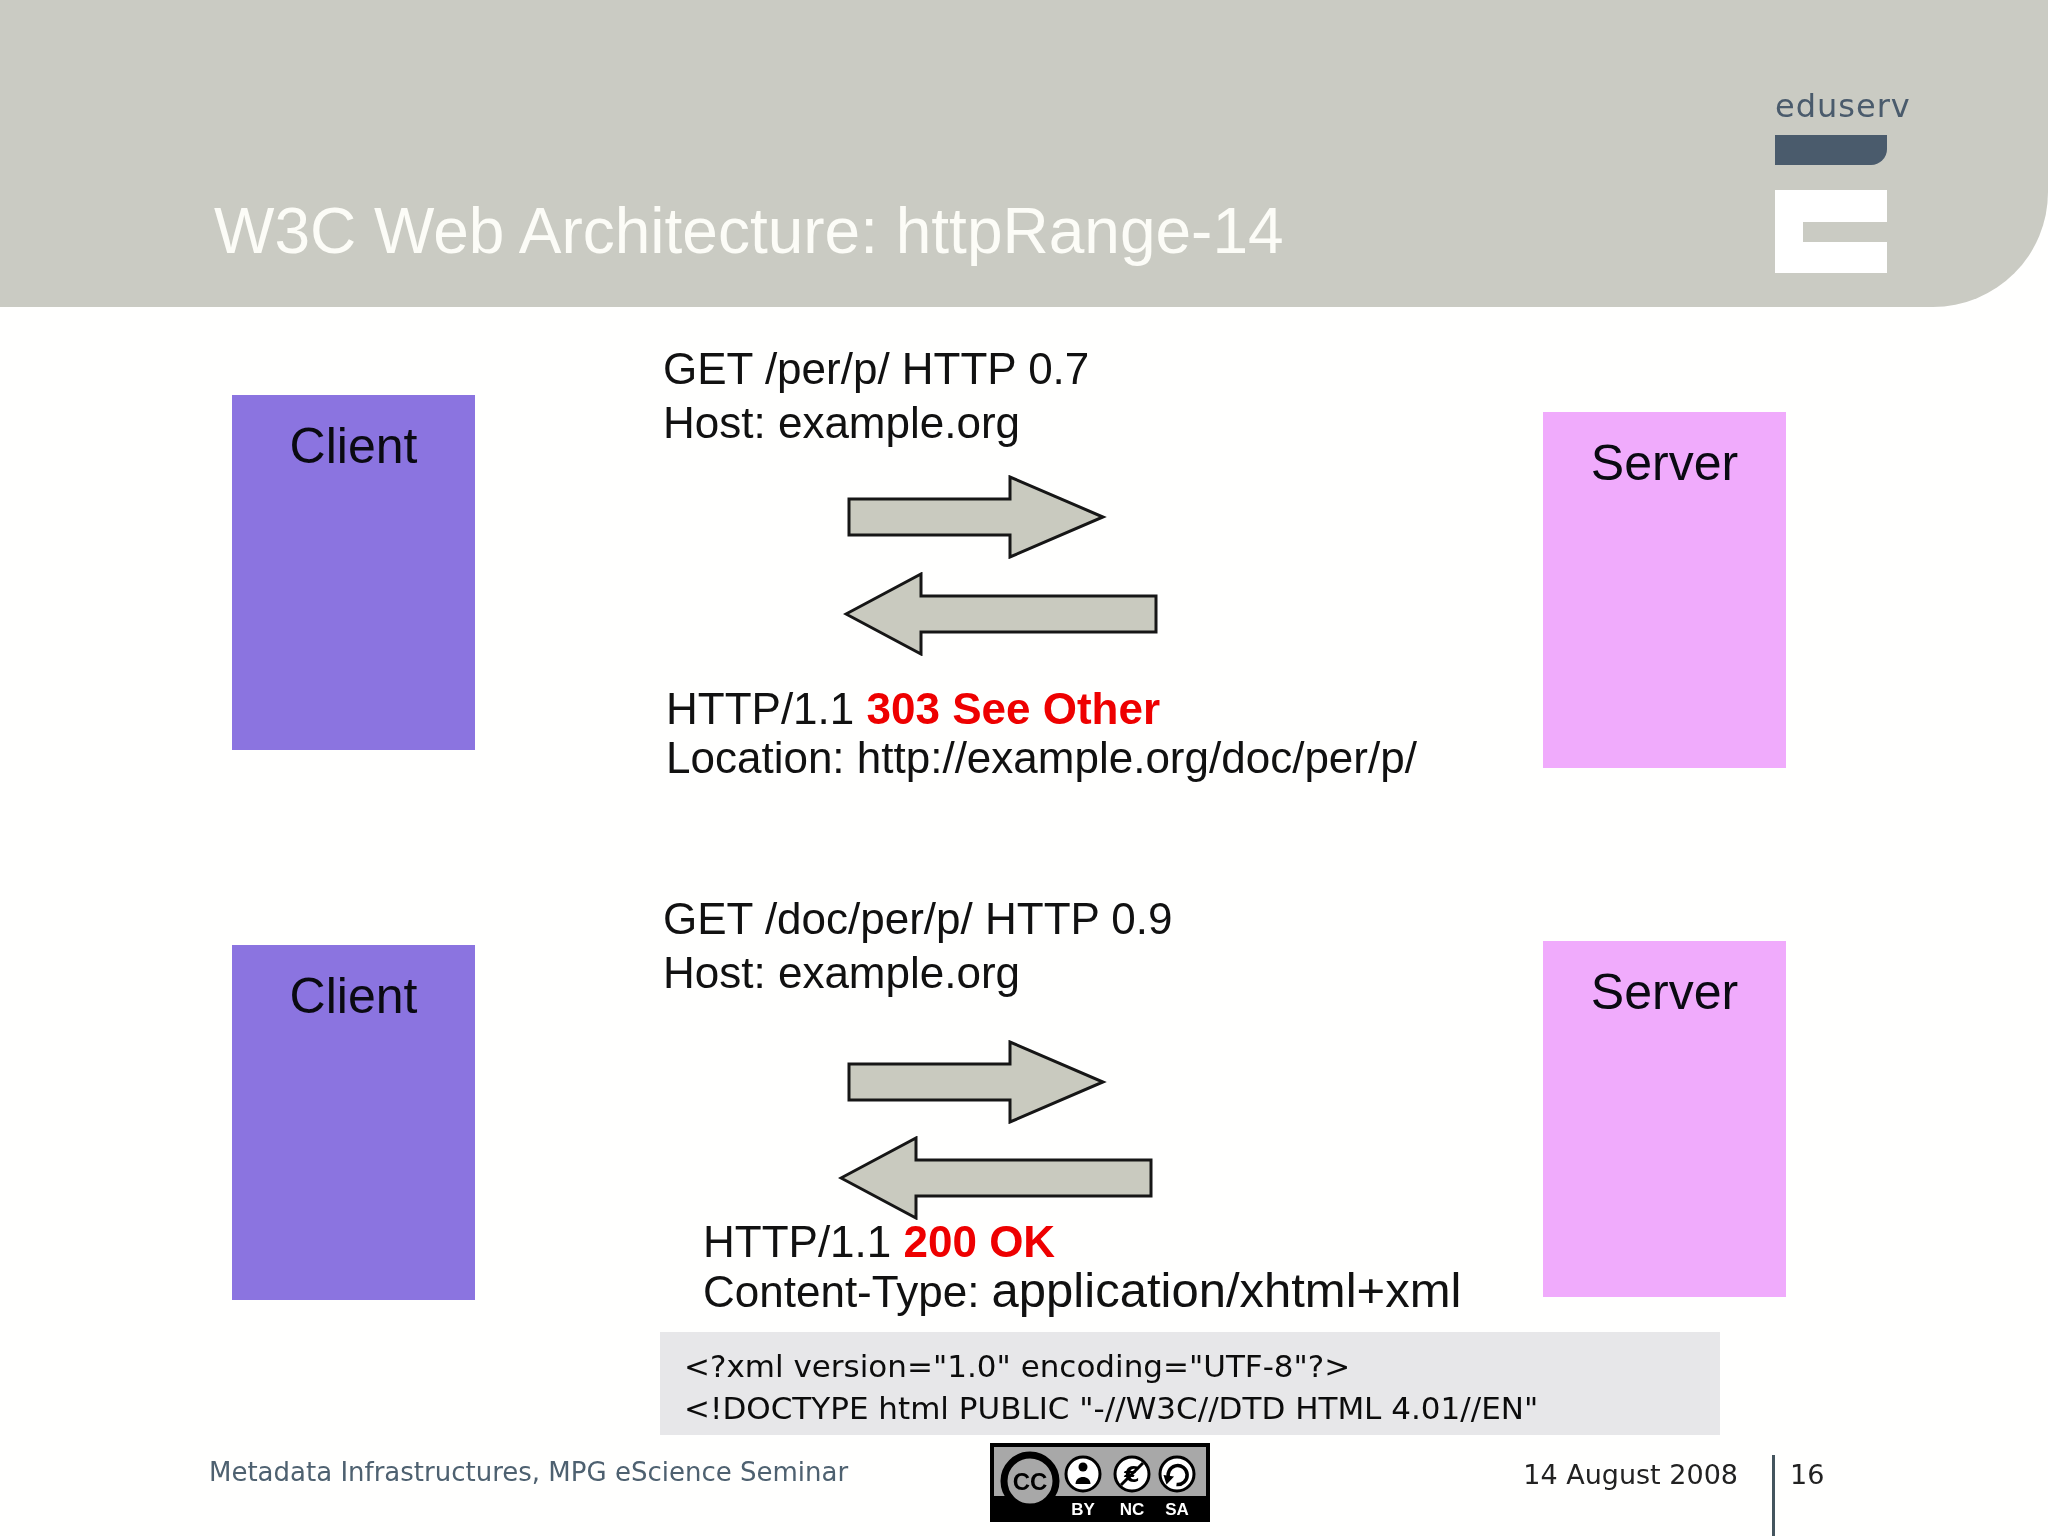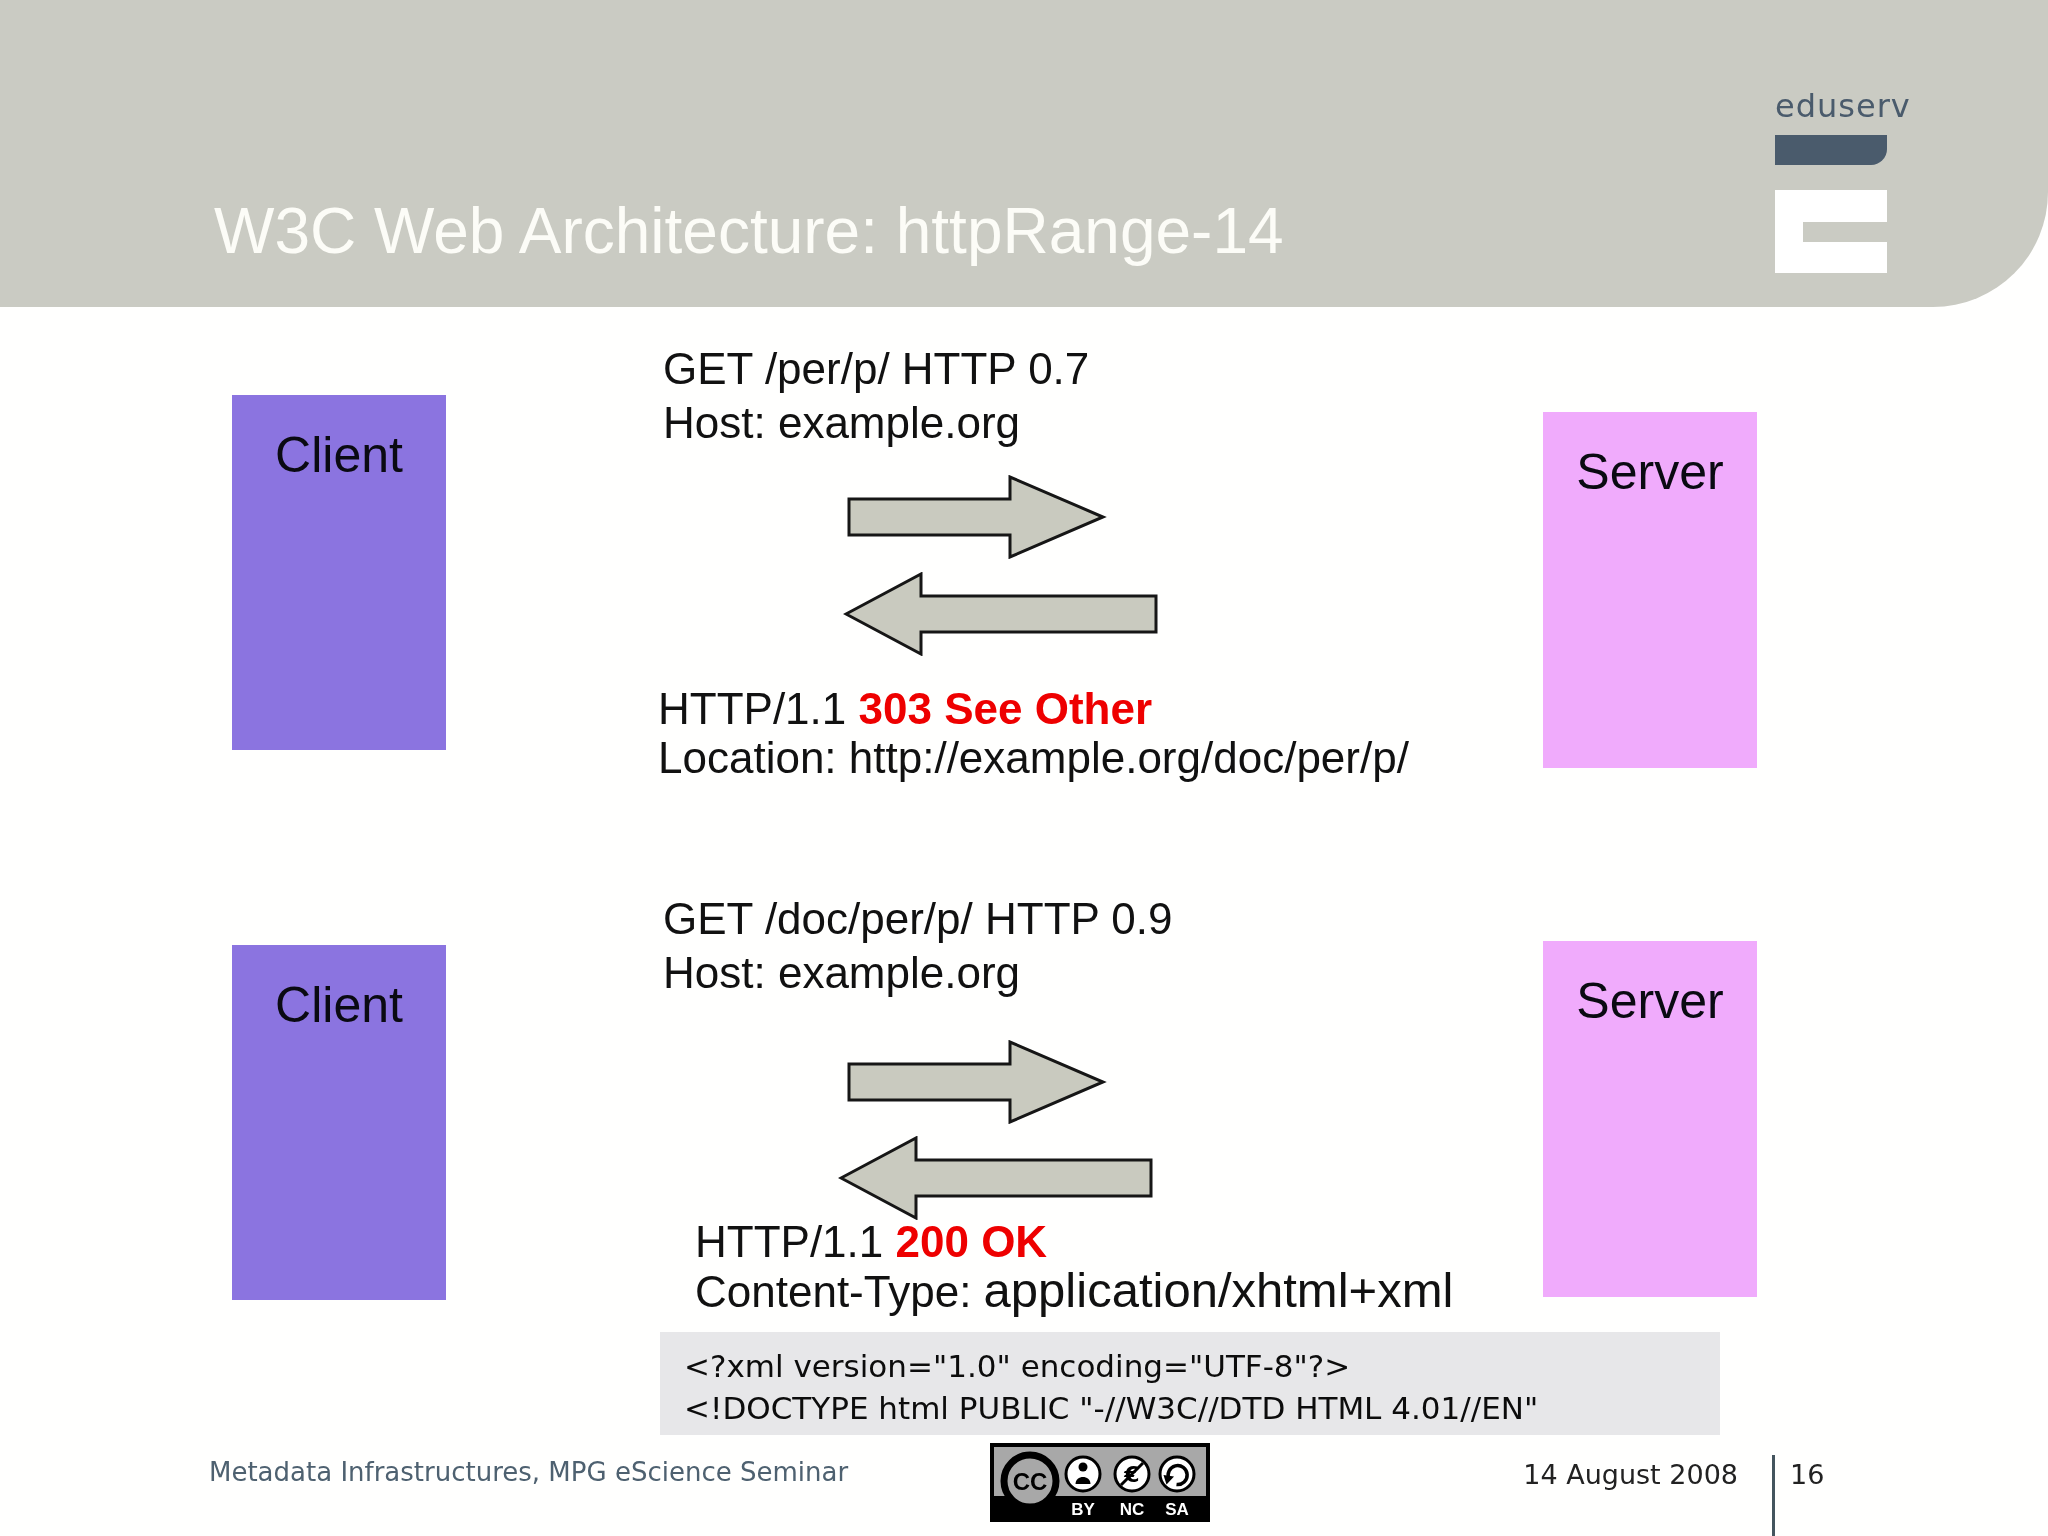--- a/index.html
+++ b/index.html
@@ -39,36 +39,36 @@
     left:1775px;top:190px;width:112px;height:83px;
     background:#ffffff;
   }
   .logo-e-notch{
     position:absolute;right:0;top:32px;width:84px;height:20px;
     background:#cacbc3;
   }
 
   
   .actor{
-    width:214px;height:355px;
+    width:243px;height:355px;
     text-align:center;
     font-size:50px;color:#0a0a12;
-    padding-top:31px;box-sizing:border-box;
+    padding-top:22px;box-sizing:border-box;
   }
   .client{background:#8b74e0;}
   .server{background:#f0abfc;}
   .client-1{left:232px;top:395px;}
   .server-1{left:1543px;top:412px;height:356px;}
   .client-2{left:232px;top:945px;}
   .server-2{left:1543px;top:941px;height:356px;}
 
   
   .msg{color:#111111;white-space:nowrap;}
   .req{font-size:44px;line-height:54px;}
-  .resp{font-size:44px;line-height:49px;}
+  .resp{font-size:44px;line-height:49px;margin-left:8px;}
   .status-red{color:#ee0000;font-weight:bold;}
   .ctype-value{font-size:49px;}
   .req-1{left:663px;top:342px;}
   .resp-1{left:658px;top:684px;}
   .req-2{left:663px;top:892px;}
   .resp-2{left:695px;top:1217px;}
 
   
   .code-box{
     left:660px;top:1332px;width:1060px;height:103px;

